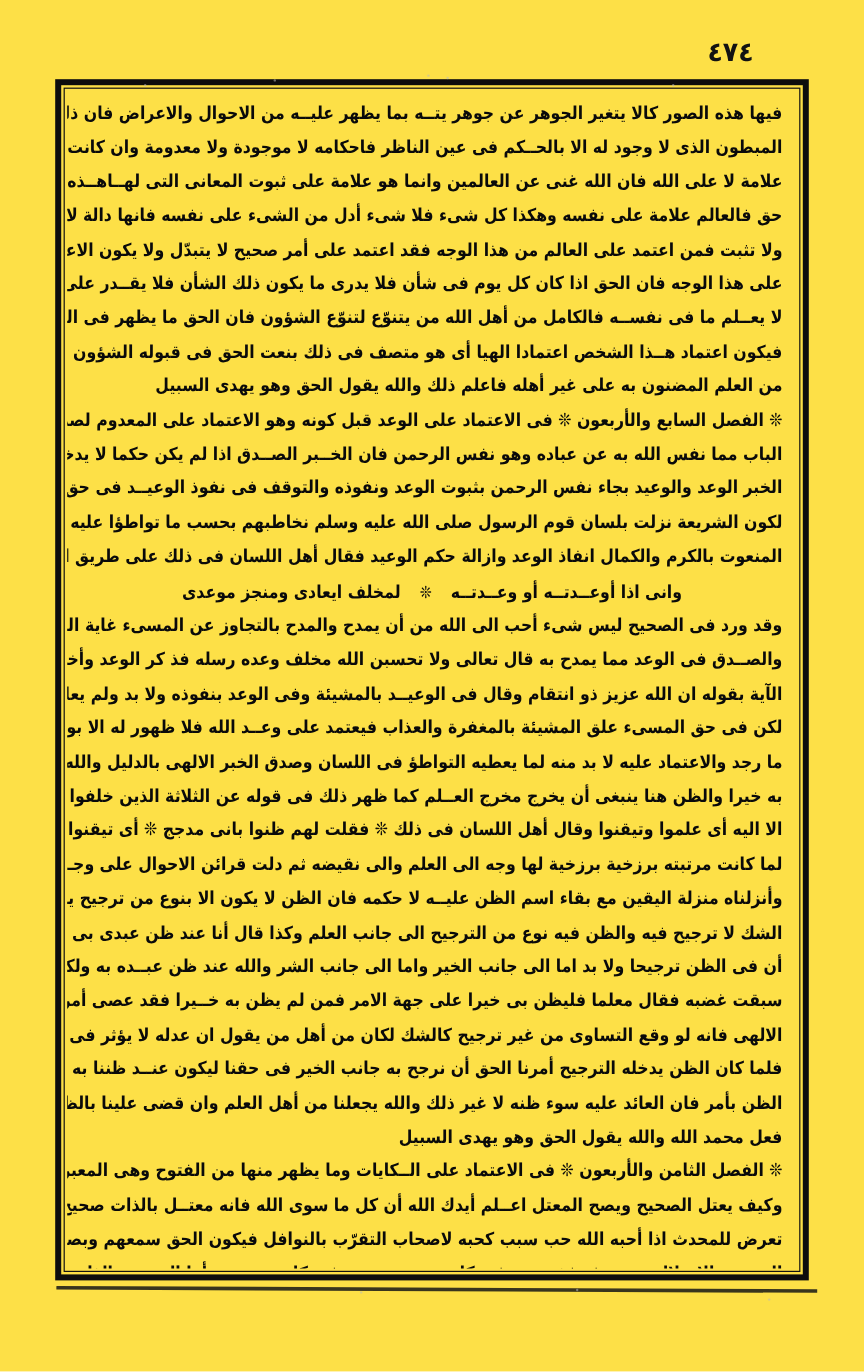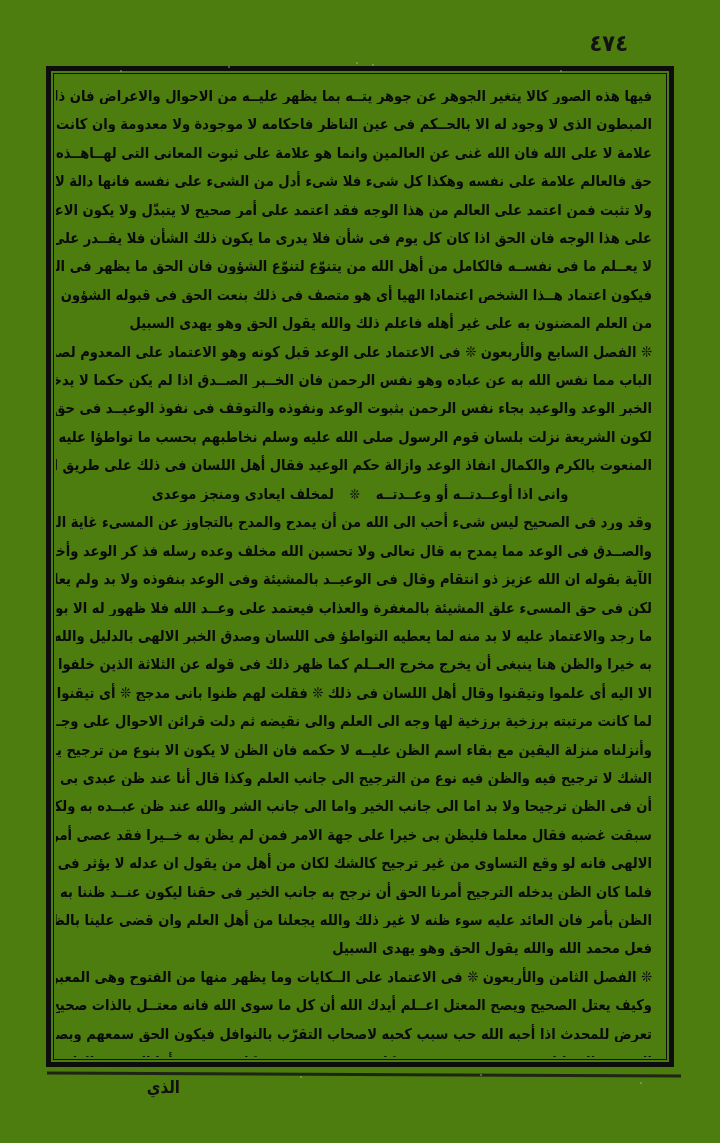--- a/index.html
+++ b/index.html
@@ -12,21 +12,21 @@
     width: 720px;
     height: 1143px;
     overflow: hidden;
     font-family: "DejaVu Sans", sans-serif;
     position: relative;
   }
 
   #page {
     position: absolute;
     inset: 0;
-    background: #4d7c0f;
+    background: #fde047;
   }
 
   
   .page-number-row {
     position: absolute;
     top: 30px;
     left: 0;
     right: 0;
     height: 30px;
     direction: rtl;
@@ -214,23 +214,20 @@
       <div class="line"><span class="stretch">الالهى فانه لو وقع التساوى من غير ترجيح  كالشك لكان من أهل من يقول ان عدله لا يؤثر فى فضله ولا فضله فى عدله</span></div>
       <div class="line"><span class="stretch">فلما  كان الظن يدخله الترجيح أمرنا الحق أن نرجح به جانب الخير فى حقنا ليكون عنــد ظننا به فانه رحيم فمن أساء</span></div>
       <div class="line"><span class="stretch">الظن بأمر فان العائد عليه سوء ظنه لا غير ذلك  والله يجعلنا من أهل العلم وان قضى علينا بالظن فنظن الخــير بالله  وقد</span></div>
       <div class="line right"><span class="stretch">فعل محمد الله  والله يقول الحق وهو يهدى السبيل</span></div>
       <div class="line"><span class="stretch">❊ الفصل الثامن والأربعون ❊  فى الاعتماد على الــكايات وما يظهر منها من الفتوح وهى المعبر عنها بالانية فى الطريق</span></div>
       <div class="line"><span class="stretch">وكيف يعتل الصحيح ويصح المعتل اعــلم أيدك الله أن كل ما سوى الله فانه معتــل بالذات صحيح بالعرض فان الصحة</span></div>
       <div class="line"><span class="stretch">تعرض للمحدث اذا أحبه الله حب سبب  كحبه لاصحاب التقرّب بالنوافل فيكون الحق سمعهم وبصرهم فيزول عنــه</span></div>
       <div class="line"><span class="stretch">المرض والاعتلال ويصح فينفذ بصره فى كل مبصر وسمعه فى كل مسموع  وأما الصحيح بالذات المعتل بالعرض فهو</span></div>
     </div>
 
-  <div class="catchword">
-    <div class="catchword-text">الذي</div>
-  </div>
 
 <div class="speck" style="left: 356px; top: 62px; width: 2px; height: 2px;"></div>
     <div class="speck" style="left: 372px; top: 64px; width: 2px; height: 2px;"></div>
     <div class="speck" style="left: 120px; top: 70px; width: 2px; height: 2px;"></div>
     <div class="speck" style="left: 640px; top: 1082px; width: 2px; height: 2px;"></div>
     <div class="speck" style="left: 300px; top: 1076px; width: 2px; height: 2px;"></div>
     <div class="speck" style="left: 480px; top: 1074px; width: 2px; height: 2px;"></div>
     <div class="speck" style="left: 228px; top: 66px; width: 2px; height: 2px;"></div>
     <div class="speck" style="left: 560px; top: 70px; width: 2px; height: 2px;"></div>
   </div>

